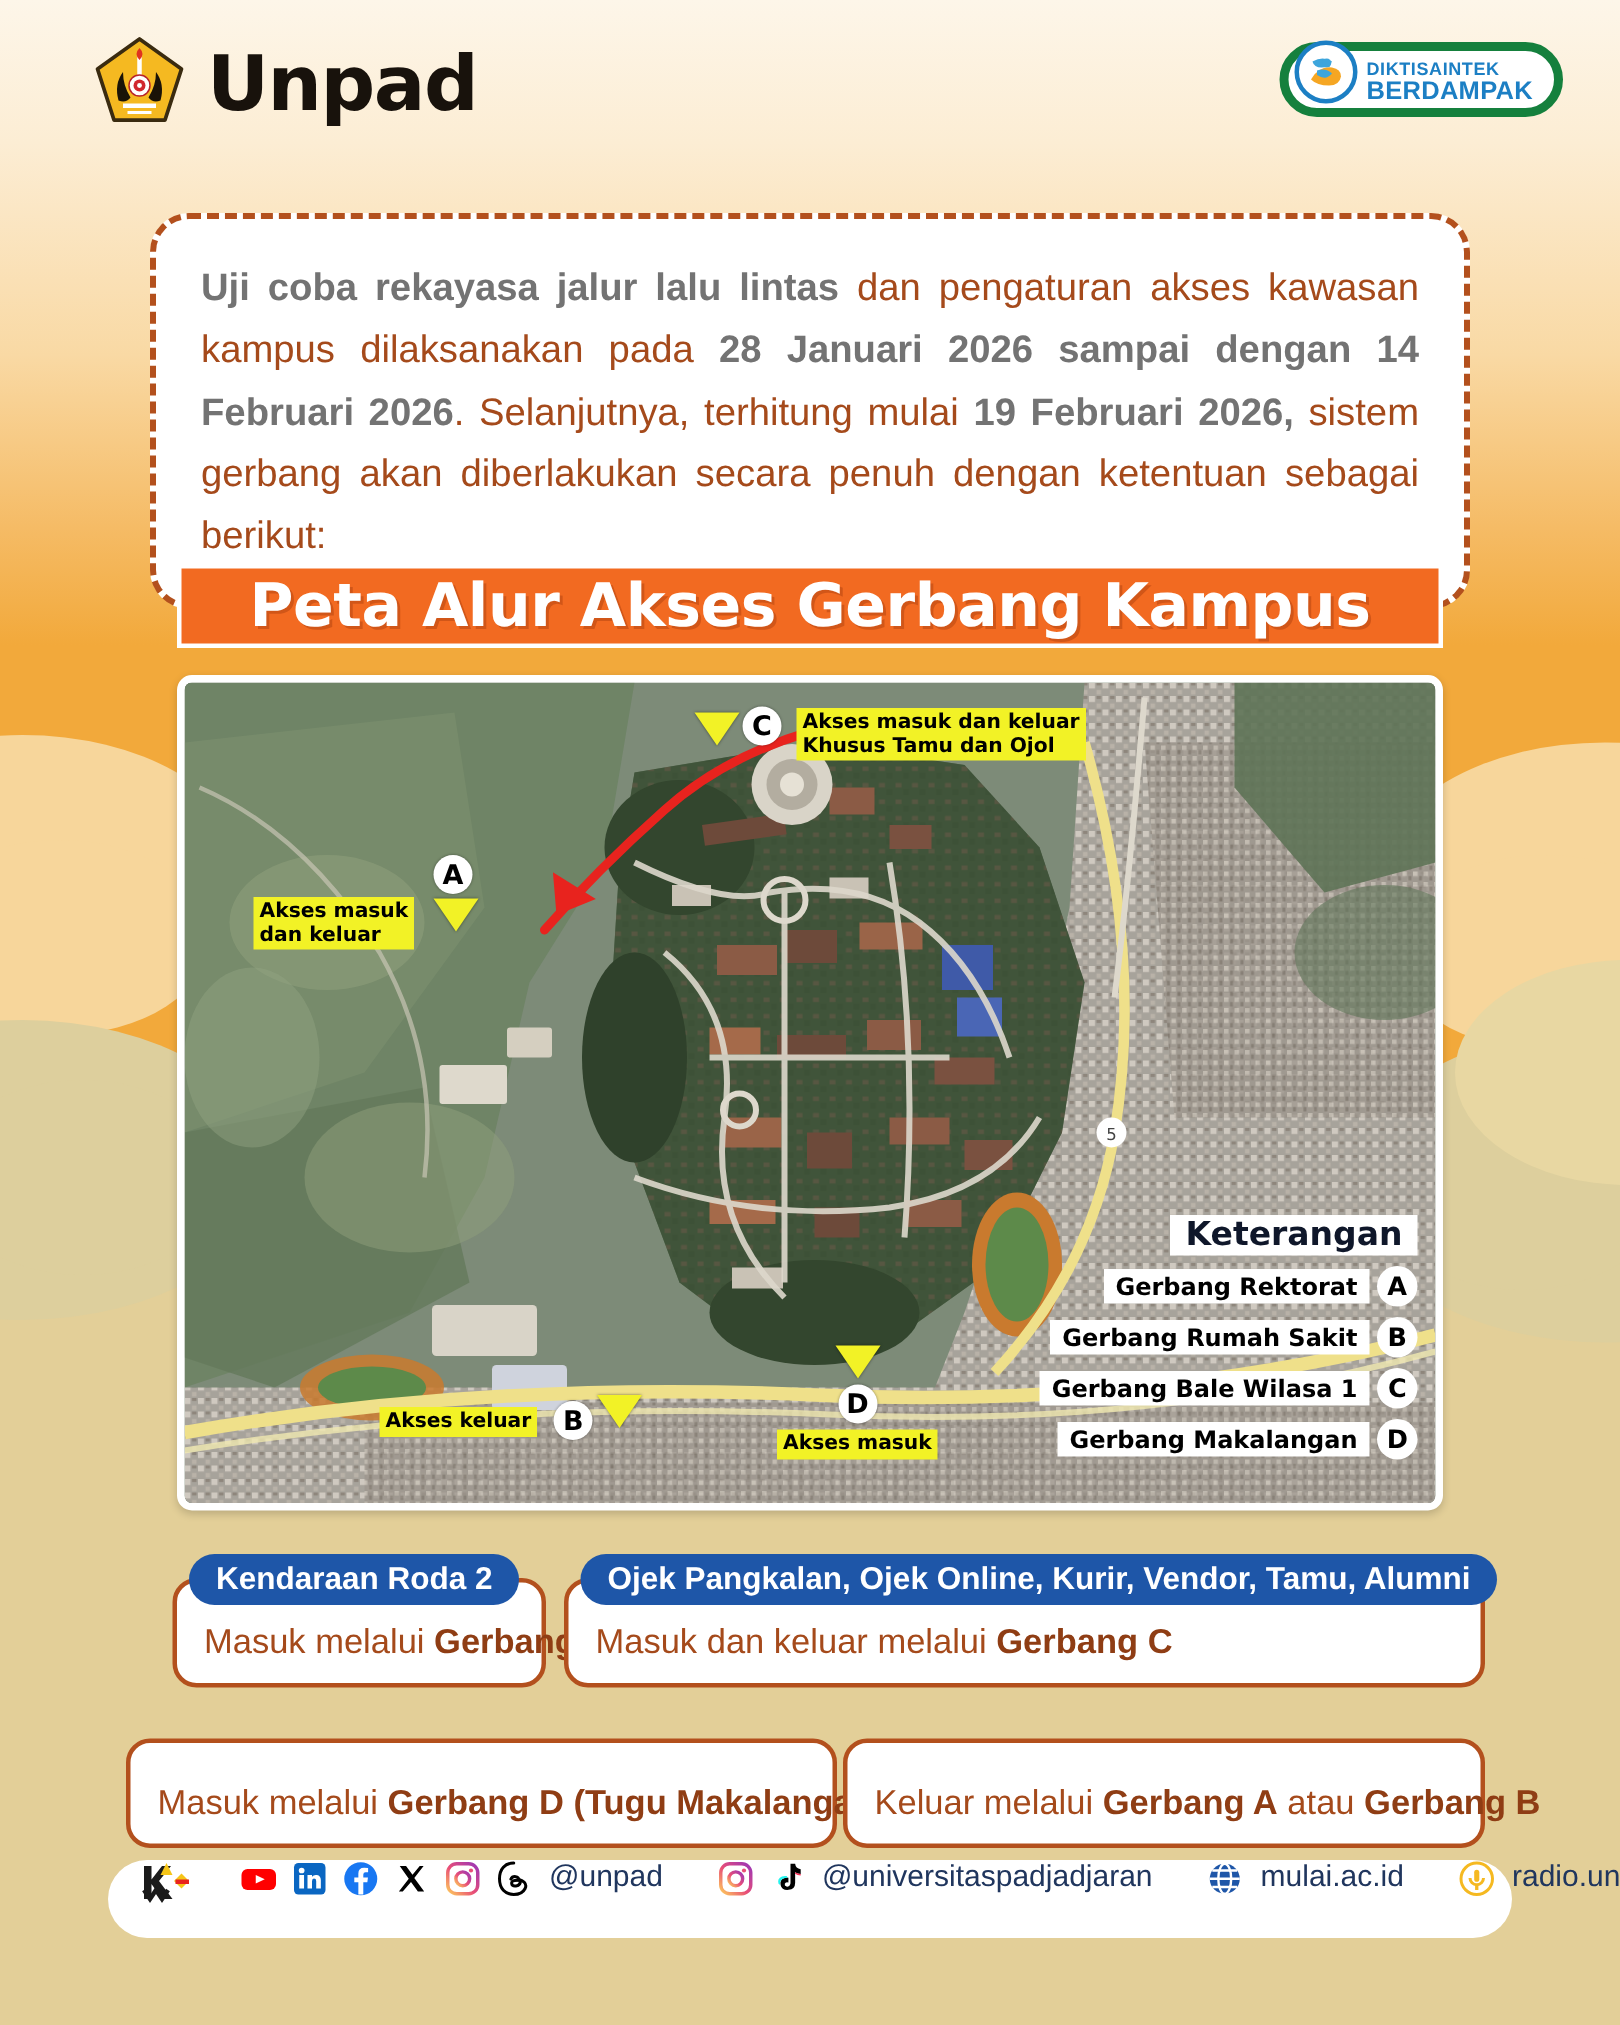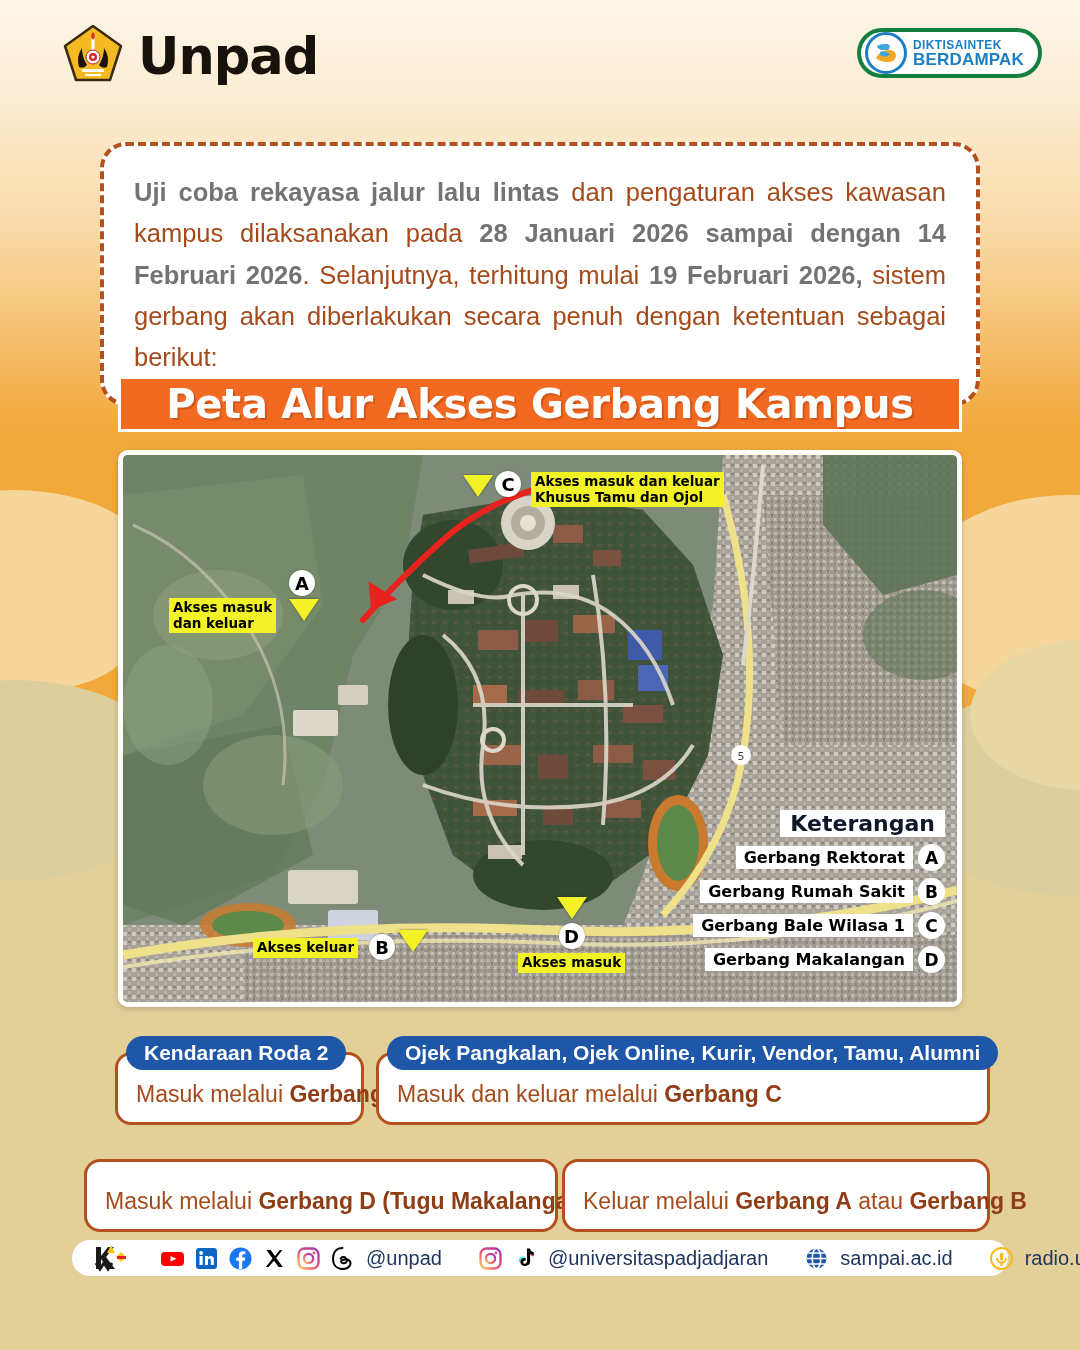--- a/index.html
+++ b/index.html
@@ -39,22 +39,22 @@
   .pentagon {
     width:62px; height:62px; position:relative;
   }
   .pentagon svg { display:block; }
   .wordmark {
     font-size:51px; font-weight:bold; color:#18120c; letter-spacing:-1px;
     font-family:"DejaVu Sans", sans-serif;
   }
   #logo-diktisaintek {
     position:absolute; right:38px; top:28px;
-    display:flex; align-items:center; gap:6px;
-    background:#fff; border:4px solid #15803d; border-radius:26px;
+    display:flex; align-items:flex-end; gap:6px;
+    background:#fff; border:6px solid #15803d; border-radius:26px;
     padding:3px 14px 3px 4px; height:50px;
   }
   .dsk-circle {
     width:42px; height:42px; border-radius:50%;
     background:#fff; border:3px solid #1c7fc4;
     display:flex; align-items:center; justify-content:center;
     flex:0 0 auto;
   }
   .dsk-text { line-height:1.0; text-align:left; }
   .dsk-l1 { font-size:12px; font-weight:bold; color:#1c7fc4; letter-spacing:.4px; }
@@ -164,23 +164,23 @@
     font-family:"Liberation Sans", sans-serif;
   }
   .card-body {
     font-size:23px; color:#a54a1b; white-space:nowrap;
     font-family:"Liberation Sans", sans-serif;
   }
   .card-body b { font-weight:bold; color:#8f3d14; }
 
   
   #footer {
-    position:absolute; left:72px; top:1240px; width:936px; height:36px;
+    position:absolute; left:72px; top:1240px; width:936px; height:52px;
     background:#fff; border-radius:26px; z-index:6;
-    display:flex; align-items:center; padding:0 22px; gap:9px;
+    display:flex; padding:0 22px; gap:9px;
   }
   .f-handle { font-size:20px; color:#20365e; margin-right:4px; margin-left:2px;
     font-family:"Liberation Sans", sans-serif; }
   .f-gap { width:14px; flex:0 0 auto; }
   .ic { width:25px; height:25px; flex:0 0 auto; display:block; }
   .ic svg { display:block; }
 </style>
 </head>
 <body>
 
@@ -542,21 +542,21 @@
   <span class="f-handle">@universitaspadjadjaran</span>
   <span class="f-gap"></span>
 
   <span class="ic">
     <svg width="25" height="25" viewBox="0 0 25 25">
       <circle cx="12.5" cy="12.5" r="10" fill="#1e56a8"></circle>
       <ellipse cx="12.5" cy="12.5" rx="4.3" ry="10" fill="none" stroke="#fff" stroke-width="1.6"></ellipse>
       <path d="M2.5 12.5 h20 M4.2 7 h16.6 M4.2 18 h16.6" stroke="#fff" stroke-width="1.6"></path>
     </svg>
   </span>
-  <span class="f-handle">sampai.ac.id</span>
+  <span class="f-handle">mulai.ac.id</span>
   <span class="f-gap"></span>
 
   <span class="ic">
     <svg width="25" height="25" viewBox="0 0 25 25">
       <circle cx="12.5" cy="12.5" r="10.5" fill="none" stroke="#f5b921" stroke-width="2"></circle>
       <rect x="10.8" y="6.5" width="3.4" height="8" rx="1.7" fill="#f5b921"></rect>
       <path d="M8 12 a4.5 4.5 0 0 0 9 0" fill="none" stroke="#f5b921" stroke-width="2"></path>
       <rect x="11.4" y="16.5" width="2.2" height="3.5" fill="#f5b921"></rect>
     </svg>
   </span>

